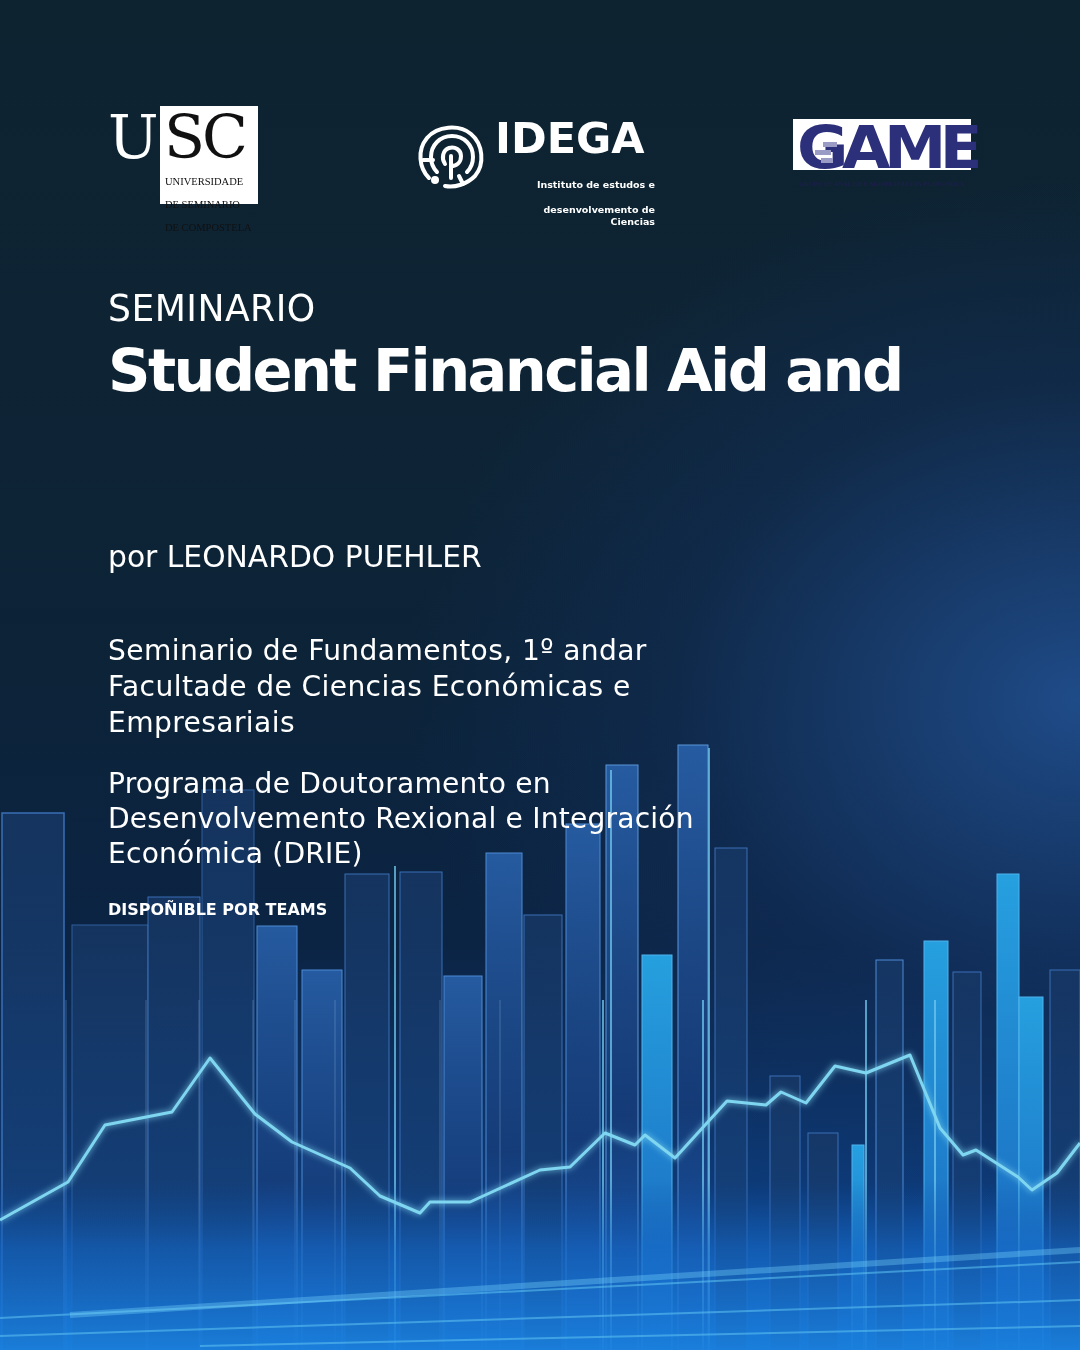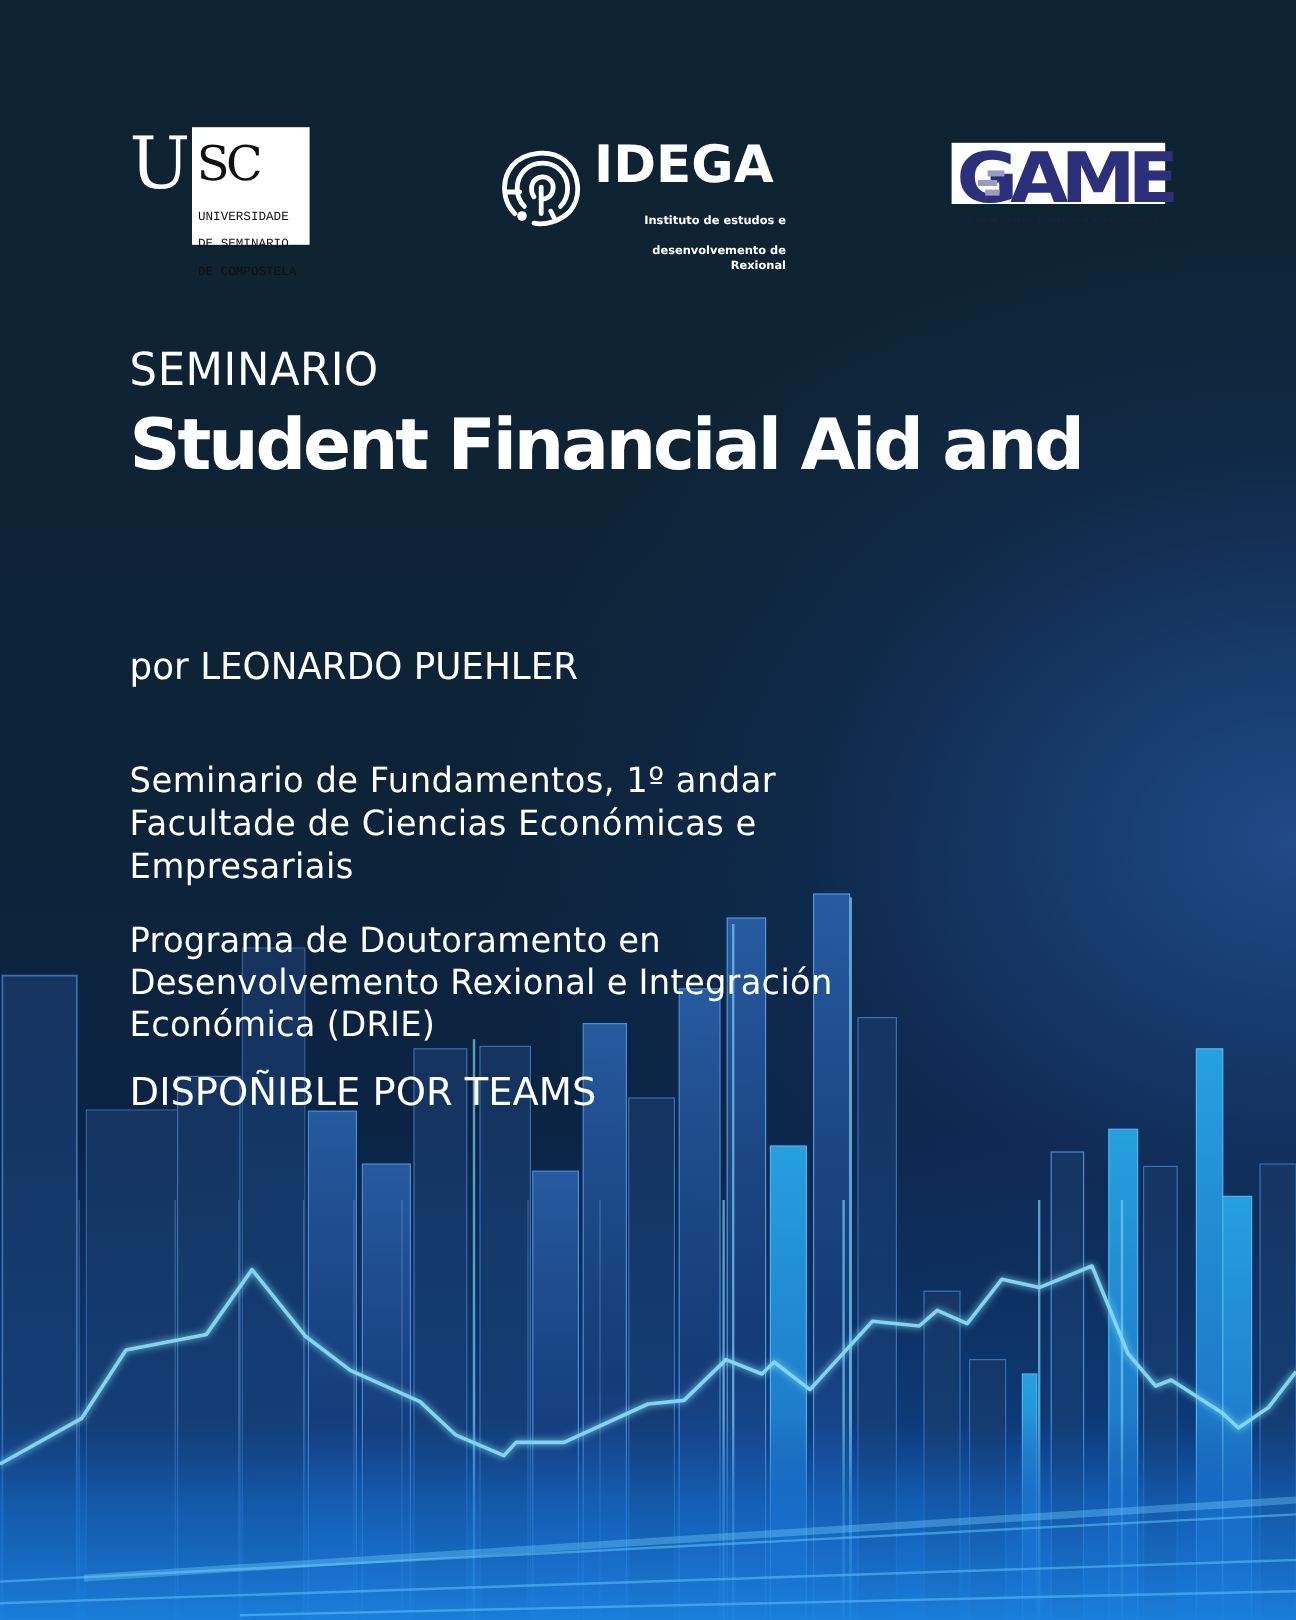--- a/index.html
+++ b/index.html
@@ -12,22 +12,22 @@
       font-family: "DejaVu Sans", sans-serif;
       color: #ffffff;
     }
     .bg-chart { position: absolute; left: 0; top: 0; width: 1080px; height: 1350px; z-index: 1; }
     .content { position: absolute; left: 0; top: 0; width: 1080px; height: 1350px; z-index: 2; }
 
     
     .logo-usc { position: absolute; left: 108px; top: 106px; width: 152px; height: 98px; }
     .usc-u { position: absolute; left: 0; top: 0; font-family: "DejaVu Serif", serif; font-size: 60px; line-height: 62px; color: #ffffff; letter-spacing: -2px; }
     .usc-box { position: absolute; left: 52px; top: 0; width: 98px; height: 98px; background: #ffffff; }
-    .usc-sc { position: absolute; left: 4px; top: 0; font-family: "DejaVu Serif", serif; font-size: 40px; line-height: 62px; color: #111111; letter-spacing: -3px; }
-    .usc-sub { position: absolute; left: 5px; top: 58px; font-family: Liberation Mono, monospace; font-size: 10.5px; line-height: 11.5px; color: #111111; white-space: pre-line; }
+    .usc-sc { position: absolute; left: 4px; top: 0; font-family: "DejaVu Serif", serif; font-size: 60px; line-height: 62px; color: #111111; letter-spacing: -3px; }
+    .usc-sub { position: absolute; left: 5px; top: 58px; font-family: Liberation Serif, serif; font-size: 10.5px; line-height: 11.5px; color: #111111; white-space: pre-line; }
 
     .logo-idega { position: absolute; left: 415px; top: 118px; width: 240px; height: 74px; text-align: right; }
     .idega-emblem { position: absolute; left: 0; top: 2px; width: 72px; height: 70px; }
     .idega-name { position: absolute; left: 80px; top: -4px; font-family: "DejaVu Sans", sans-serif; font-weight: bold; font-size: 43px; line-height: 48px; color: #ffffff; letter-spacing: 0px; }
     .idega-sub { position: absolute; left: 81px; top: 48px; font-family: "DejaVu Sans", sans-serif; font-weight: bold; font-size: 9.5px; line-height: 12.5px; color: #ffffff; white-space: pre-line; }
 
     .logo-game { position: absolute; left: 793px; top: 119px; width: 178px; height: 51px; background: #ffffff; }
     .game-word { position: absolute; left: 4px; top: -2px; font-family: "DejaVu Sans", sans-serif; font-weight: bold; font-size: 58px; line-height: 62px; color: #2c2f7a; letter-spacing: -6px; transform: scaleX(1.08); transform-origin: left; }
     .game-bars { position: absolute; left: 18px; top: 23px; width: 30px; height: 22px; }
     .game-bars span { position: absolute; height: 5px; background: #9a9cc6; }
@@ -35,21 +35,21 @@
 
     
     .kicker { position: absolute; left: 108px; top: 286px; font-family: "DejaVu Sans", sans-serif; font-weight: normal; font-size: 38px; line-height: 44px; color: #ffffff; letter-spacing: 0.5px; transform: scaleX(0.95); transform-origin: left; }
     .title { position: absolute; left: 108px; top: 340px; width: 880px; font-family: "DejaVu Sans", sans-serif; font-weight: bold; font-size: 59px; line-height: 61px; color: #ffffff; letter-spacing: -2.6px; }
     .title div { white-space: nowrap; }
     .speaker { position: absolute; left: 108px; top: 536px; font-family: "DejaVu Sans", sans-serif; font-size: 31px; line-height: 40px; color: #ffffff; letter-spacing: 0px; transform: scaleX(0.96); transform-origin: left; }
     .date { position: absolute; left: 108px; top: 594px; font-family: "DejaVu Sans", sans-serif; font-weight: bold; font-size: 29px; line-height: 38px; color: #ffffff; letter-spacing: 0.3px; }
     .venue { position: absolute; left: 108px; top: 632px; font-family: "DejaVu Sans", sans-serif; font-size: 29px; line-height: 36px; color: #ffffff; letter-spacing: 0.4px; transform: scaleX(0.97); transform-origin: left; }
     .venue div, .program div { white-space: nowrap; }
     .program { position: absolute; left: 108px; top: 766px; font-family: "DejaVu Sans", sans-serif; font-size: 29px; line-height: 35px; color: #ffffff; letter-spacing: 0.2px; transform: scaleX(0.97); transform-origin: left; }
-    .teams { position: absolute; left: 108px; top: 894px; font-family: "DejaVu Sans", sans-serif; font-weight: normal; font-size: 32px; line-height: 32px; color: #ffffff; letter-spacing: 0px; }
+    .teams { position: absolute; left: 108px; top: 894px; font-family: "DejaVu Sans", sans-serif; font-weight: bold; font-size: 16px; line-height: 32px; color: #ffffff; letter-spacing: 0px; }
   </style>
 </head>
 <body>
 
 <div class="poster">
 
   <svg class="bg-chart" viewBox="0 0 1080 1350" xmlns="http://www.w3.org/2000/svg">
     <defs>
       <linearGradient id="barG" x1="0" y1="0" x2="0" y2="1">
         <stop offset="0" stop-color="#2a64b0" stop-opacity="0.85"></stop>
@@ -160,21 +160,21 @@
           <path d="M30,44 C26,38 28,30 34,28 C40,26 46,30 46,36 C46,42 42,46 36,46"></path>
           <path d="M36,36 L36,58"></path>
           <path d="M8,40 L18,40"></path>
           <path d="M44,56 L48,64"></path>
         </g>
         <circle cx="20" cy="60" r="4" fill="#ffffff"></circle>
       </svg>
       <span class="idega-name">IDEGA</span>
       <div class="idega-sub">
         <div>Instituto de estudos e</div>
-        <div>desenvolvemento de Rexional</div>
+        <div>desenvolvemento de Ciencias</div>
       </div>
     </div>
 
     <div class="logo-game">
       <span class="game-word">GAME</span>
       <div class="game-bars">
         <span style="left:12px; top:0; width:14px;"></span>
         <span style="left:4px; top:8px; width:16px;"></span>
         <span style="left:10px; top:16px; width:12px;"></span>
       </div>

